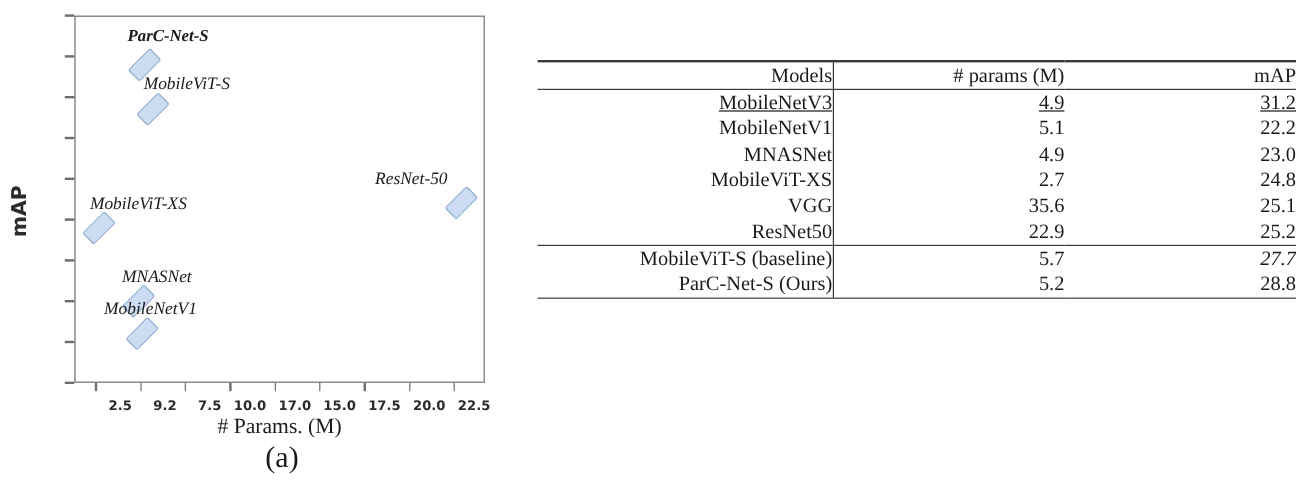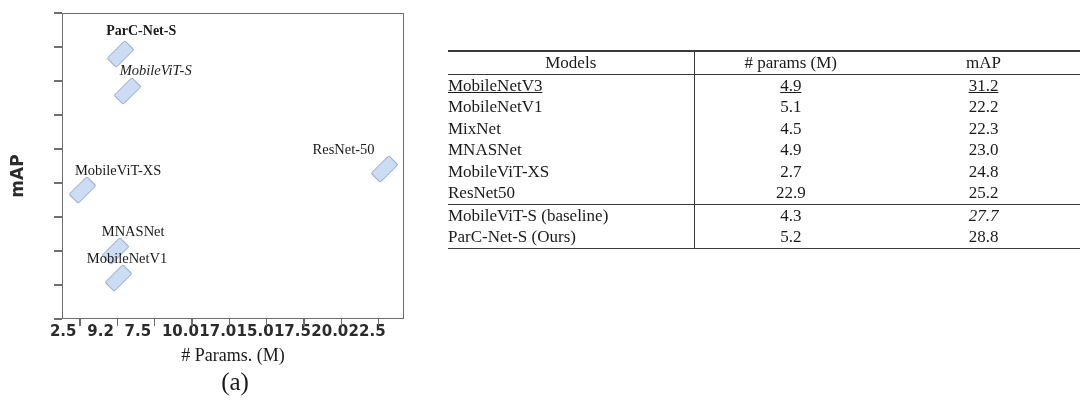--- a/index.html
+++ b/index.html
@@ -30,27 +30,27 @@
   }
   .ytick-mark {
     position: absolute;
     left: 54px;
     width: 8px;
     height: 1.4px;
     background: #6e6e6e;
   }
   .xtick-label {
     position: absolute;
-    top: 322px;
+    top: 332px;
     width: 60px;
     margin-left: -30px;
-    text-align: left;
+    text-align: right;
     font-family: "DejaVu Sans", sans-serif;
     font-weight: bold;
-    font-size: 15px;
+    font-size: 11px;
     color: #2b2b2b;
   }
   .xtick-mark {
     position: absolute;
     top: 319px;
     width: 1.4px;
     height: 7px;
     background: #6e6e6e;
   }
   #ylabel {
@@ -91,20 +91,21 @@
     border: 1.3px solid #8fa9cf;
     transform: rotate(45deg) scale(0.80, 1.0);
     border-radius: 2px;
   }
   .pt-label {
     position: absolute;
     font-size: 14.5px;
     white-space: nowrap;
     color: #1a1a1a;
     line-height: 1;
+    font-style: italic;
   }
   .pt-label.bold { font-weight: bold; font-size: 14px; }
   .pt-label.italic { font-style: italic; }
 
   
   #panel-b {
     position: absolute;
     left: 448px; top: 50px;
     width: 632px;
   }
@@ -112,20 +113,21 @@
     border-collapse: collapse;
     width: 632px;
     font-size: 17px;
   }
   table.restable td, table.restable th {
     padding: 0;
     font-weight: normal;
     height: 21.5px;
     line-height: 21.5px;
     vertical-align: middle;
+    text-align: right;
   }
   th.c-model, td.c-model { width: 246px; text-align: center; }
   th.c-params, td.c-params { width: 193px; text-align: center; }
   th.c-map, td.c-map { width: 193px; text-align: center; }
   td.c-model { text-align: left; padding-left: 52px; }
 
   .rule-top-thick { border-top: 2.1px solid #3a3a3a; }
   .rule-thin      { border-top: 1.1px solid #3a3a3a; text-decoration: underline; }
   .rule-mid       { border-top: 1.6px solid #3a3a3a; }
   .rule-bot       { border-bottom: 1.9px solid #3a3a3a; }
@@ -210,44 +212,44 @@
           <td class="c-model vdiv">MobileNetV3</td>
           <td class="c-params ">4.9</td>
           <td class="c-map ">31.2</td>
         </tr>
         <tr>
           <td class="c-model vdiv">MobileNetV1</td>
           <td class="c-params ">5.1</td>
           <td class="c-map ">22.2</td>
         </tr>
         <tr>
-          <td class="c-model vdiv">MixNet</td>
-          <td class="c-params ">4.5</td>
-          <td class="c-map ">22.3</td>
-        </tr>
-        <tr>
           <td class="c-model vdiv">MNASNet</td>
           <td class="c-params ">4.9</td>
           <td class="c-map ">23.0</td>
         </tr>
         <tr>
           <td class="c-model vdiv">MobileViT-XS</td>
           <td class="c-params b">2.7</td>
           <td class="c-map ">24.8</td>
+        </tr>
+        <tr>
+          <td class="c-model vdiv">VGG</td>
+          <td class="c-params ">35.6</td>
+          <td class="c-map ">25.1</td>
         </tr>
         <tr>
           <td class="c-model vdiv">ResNet50</td>
           <td class="c-params ">22.9</td>
           <td class="c-map ">25.2</td>
         </tr>
       </tbody>
     <tbody id="table-footer-body">
         <tr class="rule-mid">
           <td class="c-model vdiv">MobileViT-S (baseline)</td>
-          <td class="c-params ">4.3</td>
+          <td class="c-params ">5.7</td>
           <td class="c-map i">27.7</td>
         </tr>
         <tr class="rule-bot">
           <td class="c-model vdiv">ParC-Net-S (Ours)</td>
           <td class="c-params ">5.2</td>
           <td class="c-map b">28.8</td>
         </tr>
       </tbody>
   </table>
 

